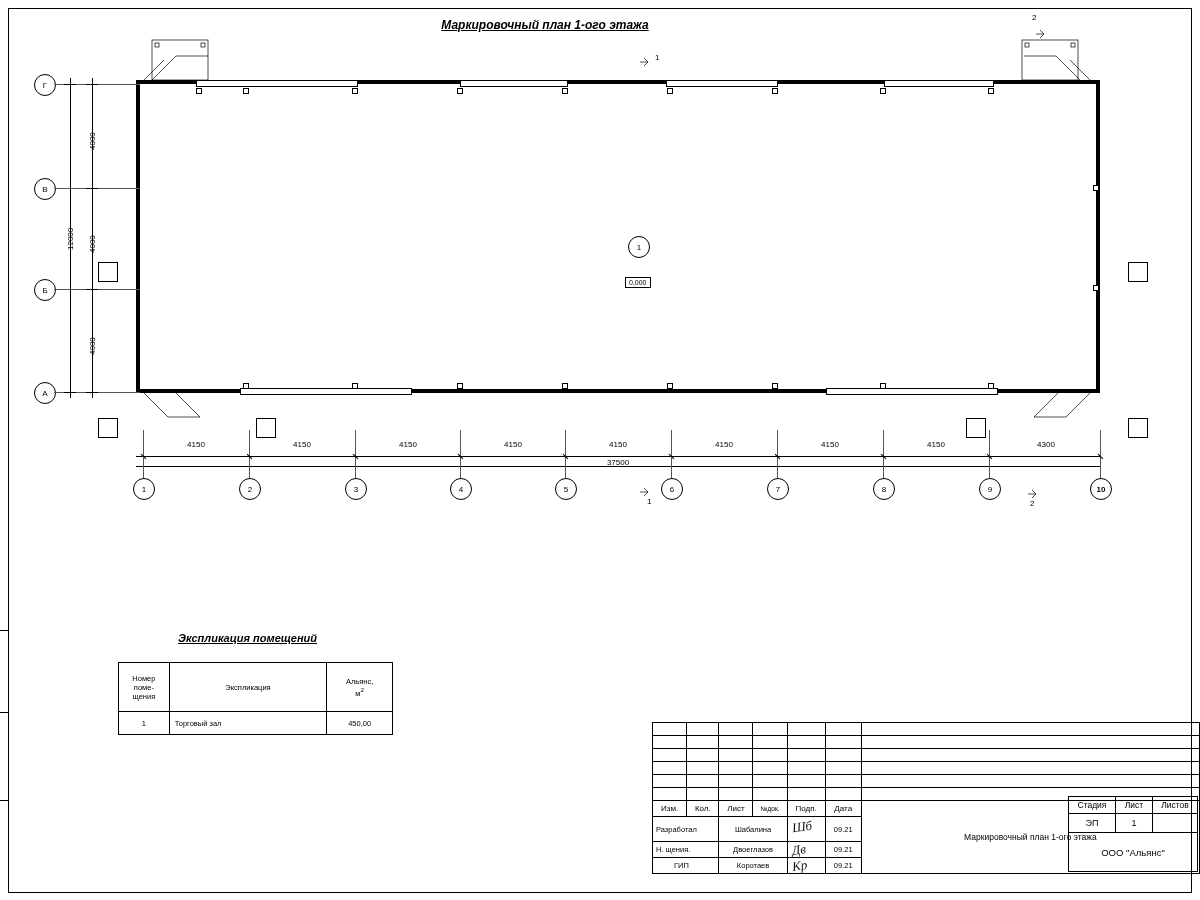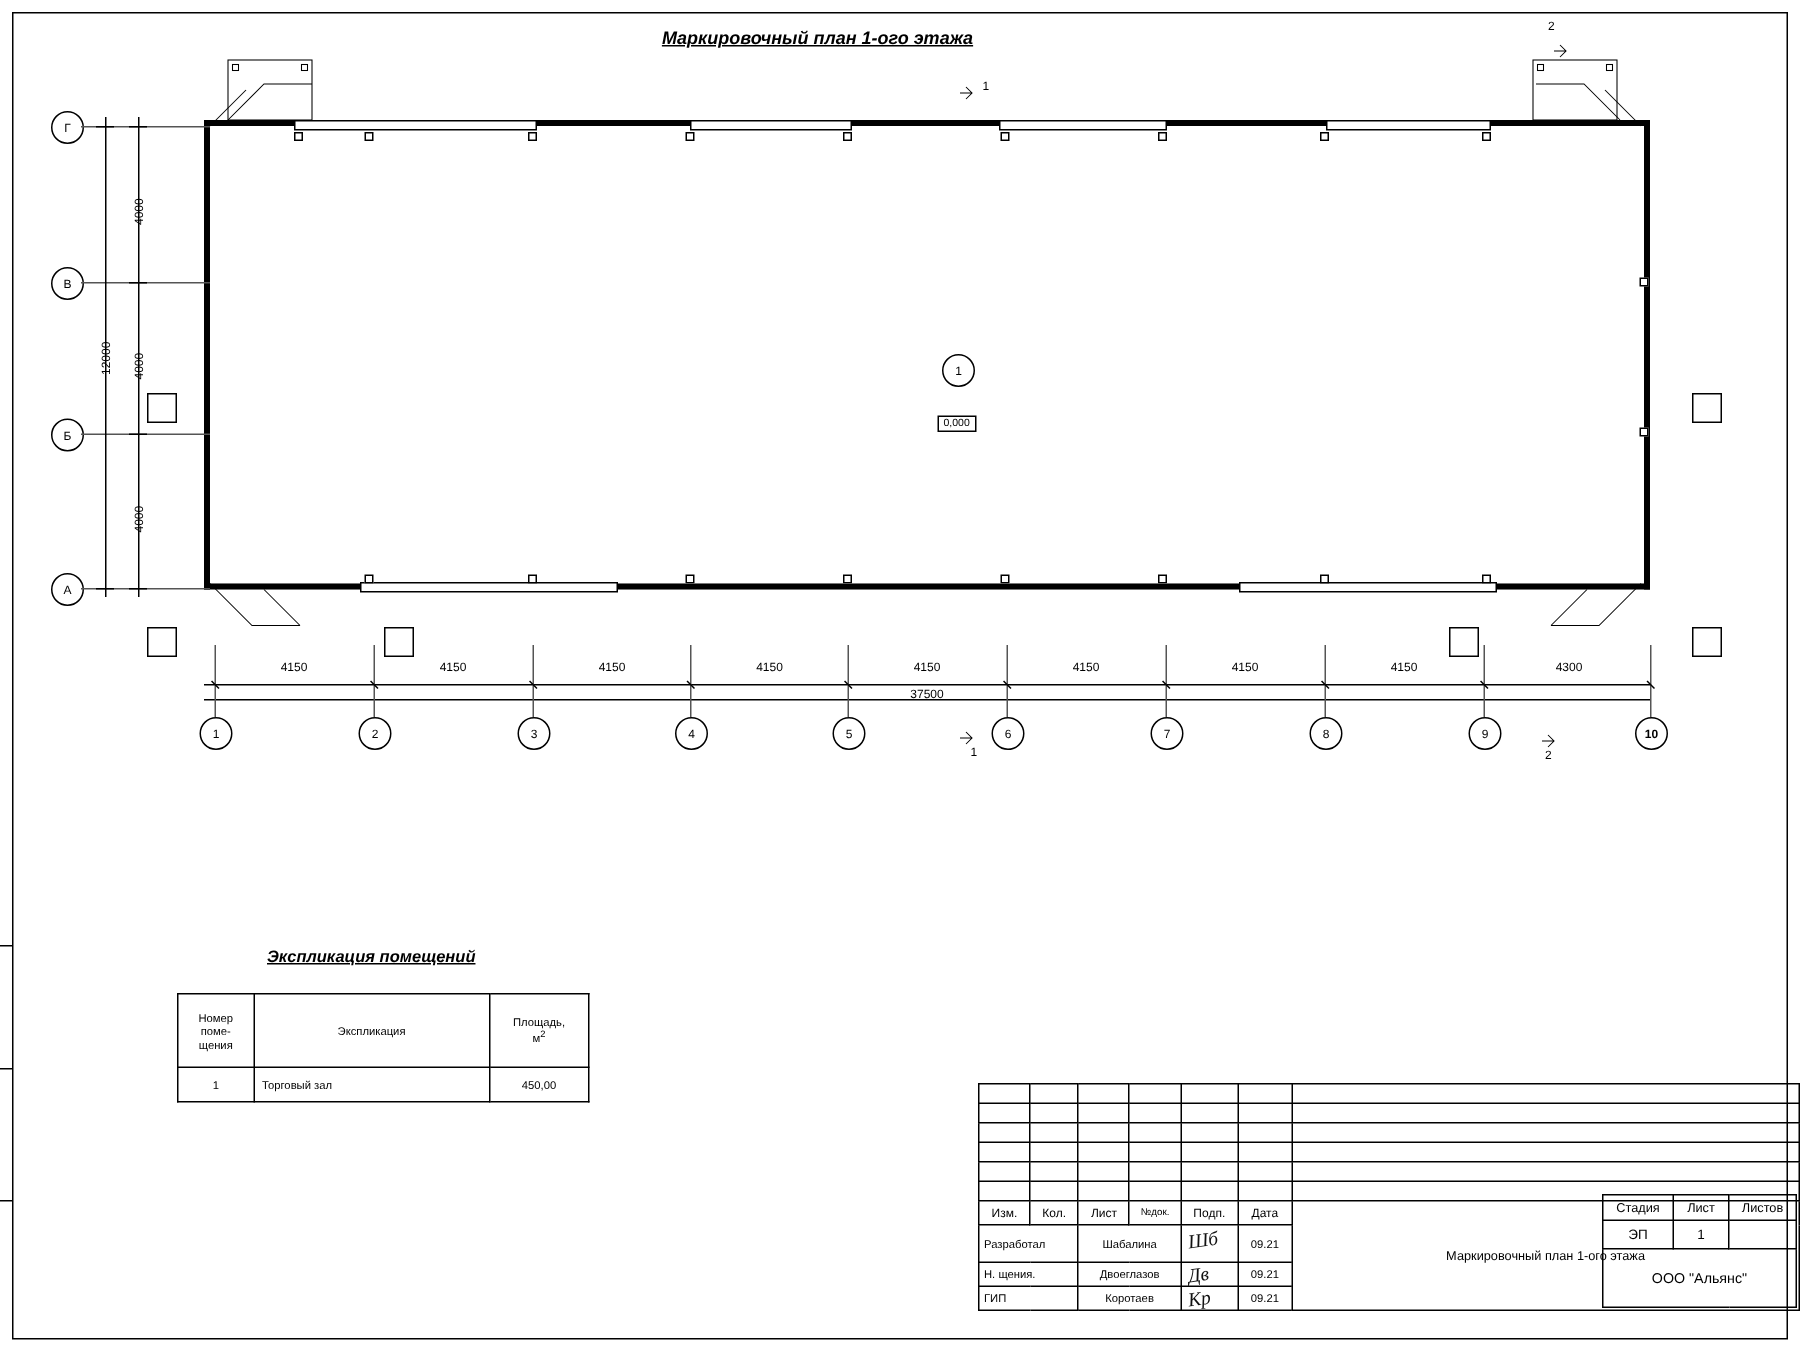--- a/index.html
+++ b/index.html
@@ -212,21 +212,21 @@
   <table style="left:118px;top:662px;width:275px;">
     <tbody>
         <tr>
       <td style="width:48px;height:46px;">
         <div>Номер</div>
         <div>поме-</div>
         <div>щения</div>
       </td>
       <td style="width:163px;">Экспликация</td>
       <td style="width:64px;">
-        <div>Площадь,</div>
+        <div>Альянс,</div>
         <div><span>м</span><sup>2</sup></div>
       </td>
     </tr>
     <tr>
       <td style="height:20px;">1</td>
       <td style="text-align:left;padding-left:5px;">Торговый зал</td>
       <td>450,00</td>
     </tr>
   </tbody>
     </table>
@@ -308,21 +308,21 @@
       </tr>
       <tr>
         <td colspan="2" style="height:13px;text-align:left;padding-left:3px;font-size:7.5px;">Н. щения.</td>
         <td colspan="2" style="font-size:7.5px;">Двоеглазов</td>
         <td style="position:relative;">
               <span class="sig" style="left:4px;top:0px;">Дв</span>
             </td>
         <td style="font-size:7.5px;">09.21</td>
       </tr>
       <tr>
-        <td colspan="2" style="height:13px;text-align:left;padding-left:3px;font-size:7.5px;">ГИП</td>
+        <td colspan="2" style="height:13px;text-align:left;padding-left:21px;font-size:7.5px;">ГИП</td>
         <td colspan="2" style="font-size:7.5px;">Коротаев</td>
         <td style="position:relative;">
               <span class="sig" style="left:4px;top:0px;">Кр</span>
             </td>
         <td style="font-size:7.5px;">09.21</td>
       </tr>
     </tbody>
       </table>
 
     <table style="left:1068px;top:796px;">

